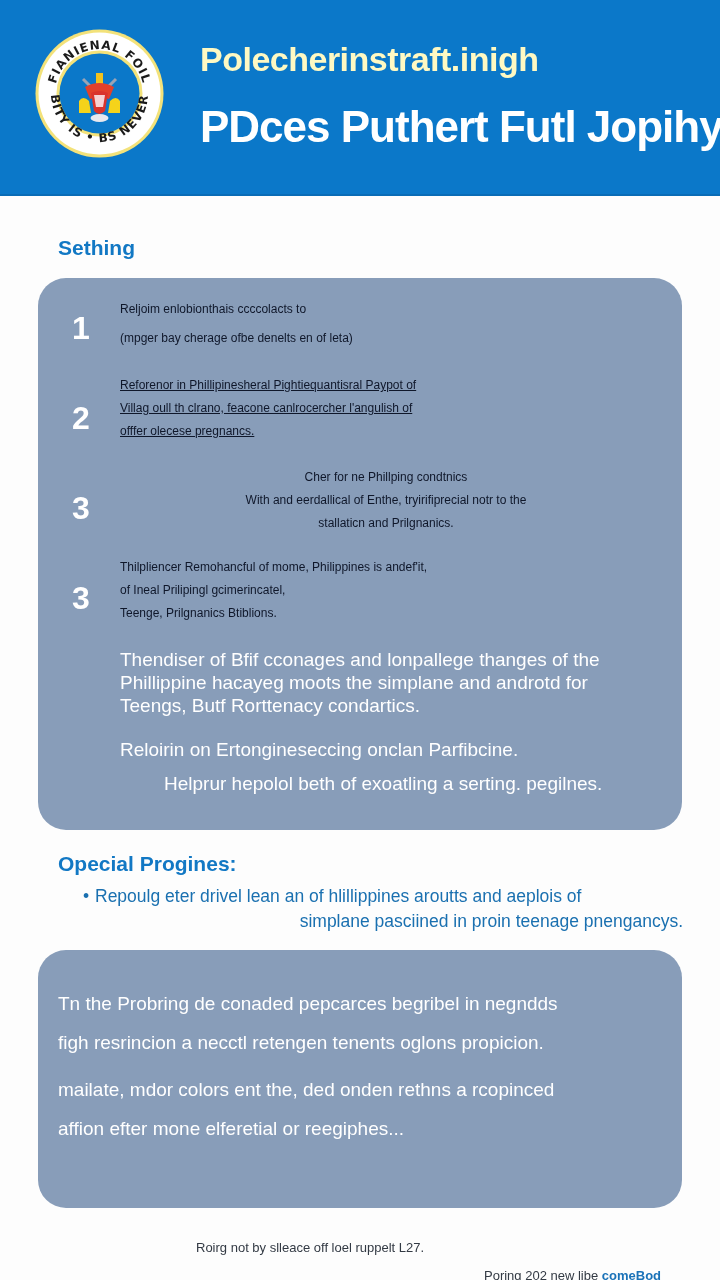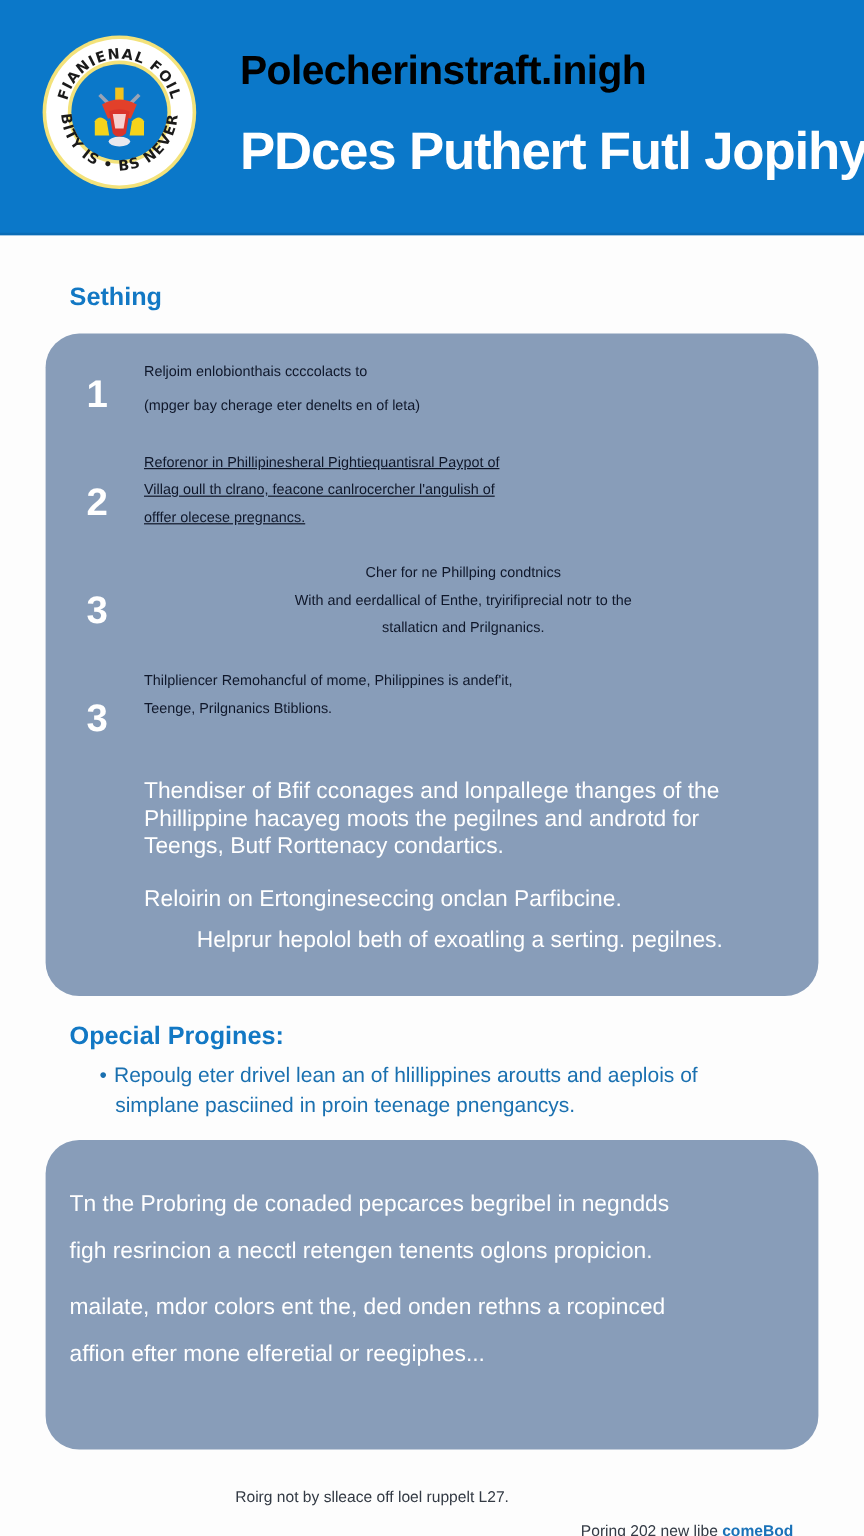--- a/index.html
+++ b/index.html
@@ -9,21 +9,21 @@
     .header {
       position: absolute; left: 0; top: 0; width: 720px; height: 196px;
       background: #0b78c9;
       border-bottom: 2px solid #0a6cb6;
     }
     .seal {
       position: absolute; left: 33px; top: 27px; width: 133px; height: 133px;
     }
     .header-title-1 {
       position: absolute; left: 200px; top: 40px;
-      color: #000000; font-weight: bold; font-size: 34px; letter-spacing: -0.5px;
+      color: #fef9c3; font-weight: bold; font-size: 34px; letter-spacing: -0.5px;
       white-space: nowrap;
     }
     .header-title-2 {
       position: absolute; left: 200px; top: 102px;
       color: #ffffff; font-weight: bold; font-size: 44px; letter-spacing: -1px;
       white-space: nowrap;
     }
 
     .section-heading {
       position: absolute; left: 58px; top: 236px;
@@ -54,21 +54,21 @@
 
     .special-heading {
       position: absolute; left: 58px; top: 852px;
       color: #1278c4; font-weight: bold; font-size: 21px;
     }
     .special-bullet {
       position: absolute; left: 83px; top: 884px; width: 600px;
       color: #1a70b0; font-size: 17.5px; line-height: 25px;
     }
     .special-bullet .dot { display: inline-block; width: 12px; }
-    .special-bullet .line2 { display: block; padding-left: 13px; }
+    .special-bullet .line2 { display: block; padding-left: 13px; text-align: right; }
 
     .card-2-text {
       position: absolute; left: 20px; right: 20px;
       font-size: 19px; line-height: 39px; color: #ffffff;
     }
 
     .footer {
       position: absolute; top: 1240px; left: 0; width: 620px; height: 20px;
       font-size: 13px; color: #333a44;
     }
@@ -113,21 +113,21 @@
 </div>
 
 <div class="section-heading">Sething</div>
 
 <div class="card card-1">
 
   <div class="item" style="top:20px;">
     <div class="item-num" style="top:12px;">1</div>
     <div class="item-text" style="top:0;">
       <div>Reljoim enlobionthais ccccolacts to</div>
-      <div style="margin-top:6px;">(mpger bay cherage eter denelts en of leta)</div>
+      <div style="margin-top:6px;">(mpger bay cherage ofbe denelts en of leta)</div>
     </div>
   </div>
 
   <div class="item" style="top:96px;">
     <div class="item-num" style="top:26px;">2</div>
     <div class="item-text" style="top:0;text-decoration:underline;">
       <div>Reforenor in Phillipinesheral Pightiequantisral Paypot of</div>
       <div>Villag oull th clrano, feacone canlrocercher l'angulish of</div>
       <div>offfer olecese pregnancs.</div>
     </div>
@@ -139,27 +139,28 @@
       <div>Cher for ne Phillping condtnics</div>
       <div>With and eerdallical of Enthe, tryirifiprecial notr to the</div>
       <div>stallaticn and Prilgnanics.</div>
     </div>
   </div>
 
   <div class="item" style="top:278px;">
     <div class="item-num" style="top:24px;">3</div>
     <div class="item-text" style="top:0;">
       <div>Thilpliencer Remohancful of mome, Philippines is andef'it,</div>
+      <div>of Ineal Prilipingl gcimerincatel,</div>
       <div>Teenge, Prilgnanics Btiblions.</div>
     </div>
   </div>
 
   <div class="para" style="top:370px;">
     <div>Thendiser of Bfif cconages and lonpallege  thanges of the</div>
-    <div>Phillippine hacayeg moots the pegilnes and androtd for</div>
+    <div>Phillippine hacayeg moots the simplane and androtd for</div>
     <div>Teengs, Butf Rorttenacy condartics.</div>
   </div>
 
   <div class="para" style="top:460px;">
     <div>Reloirin on Ertongineseccing onclan Parfibcine.</div>
   </div>
 
   <div class="para" style="top:494px;margin-left:44px;">
     <div>Helprur hepolol beth of exoatling a serting. pegilnes.</div>
   </div>

